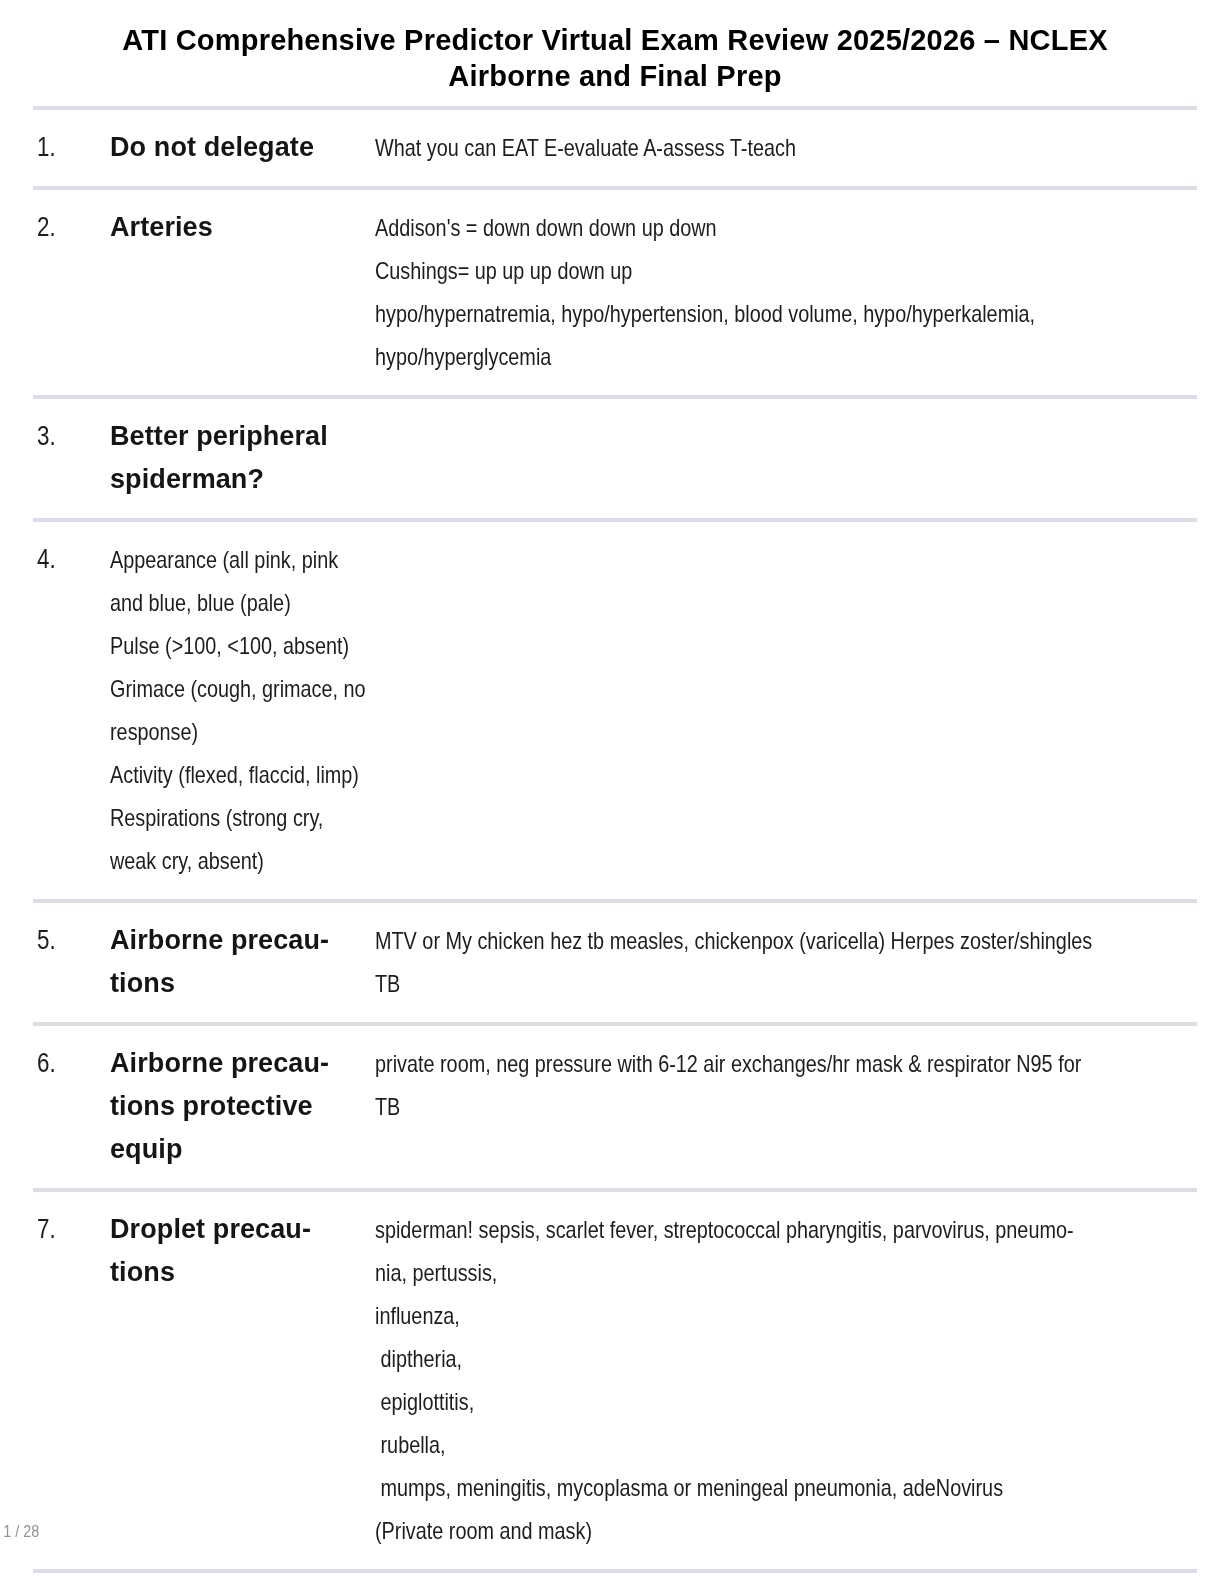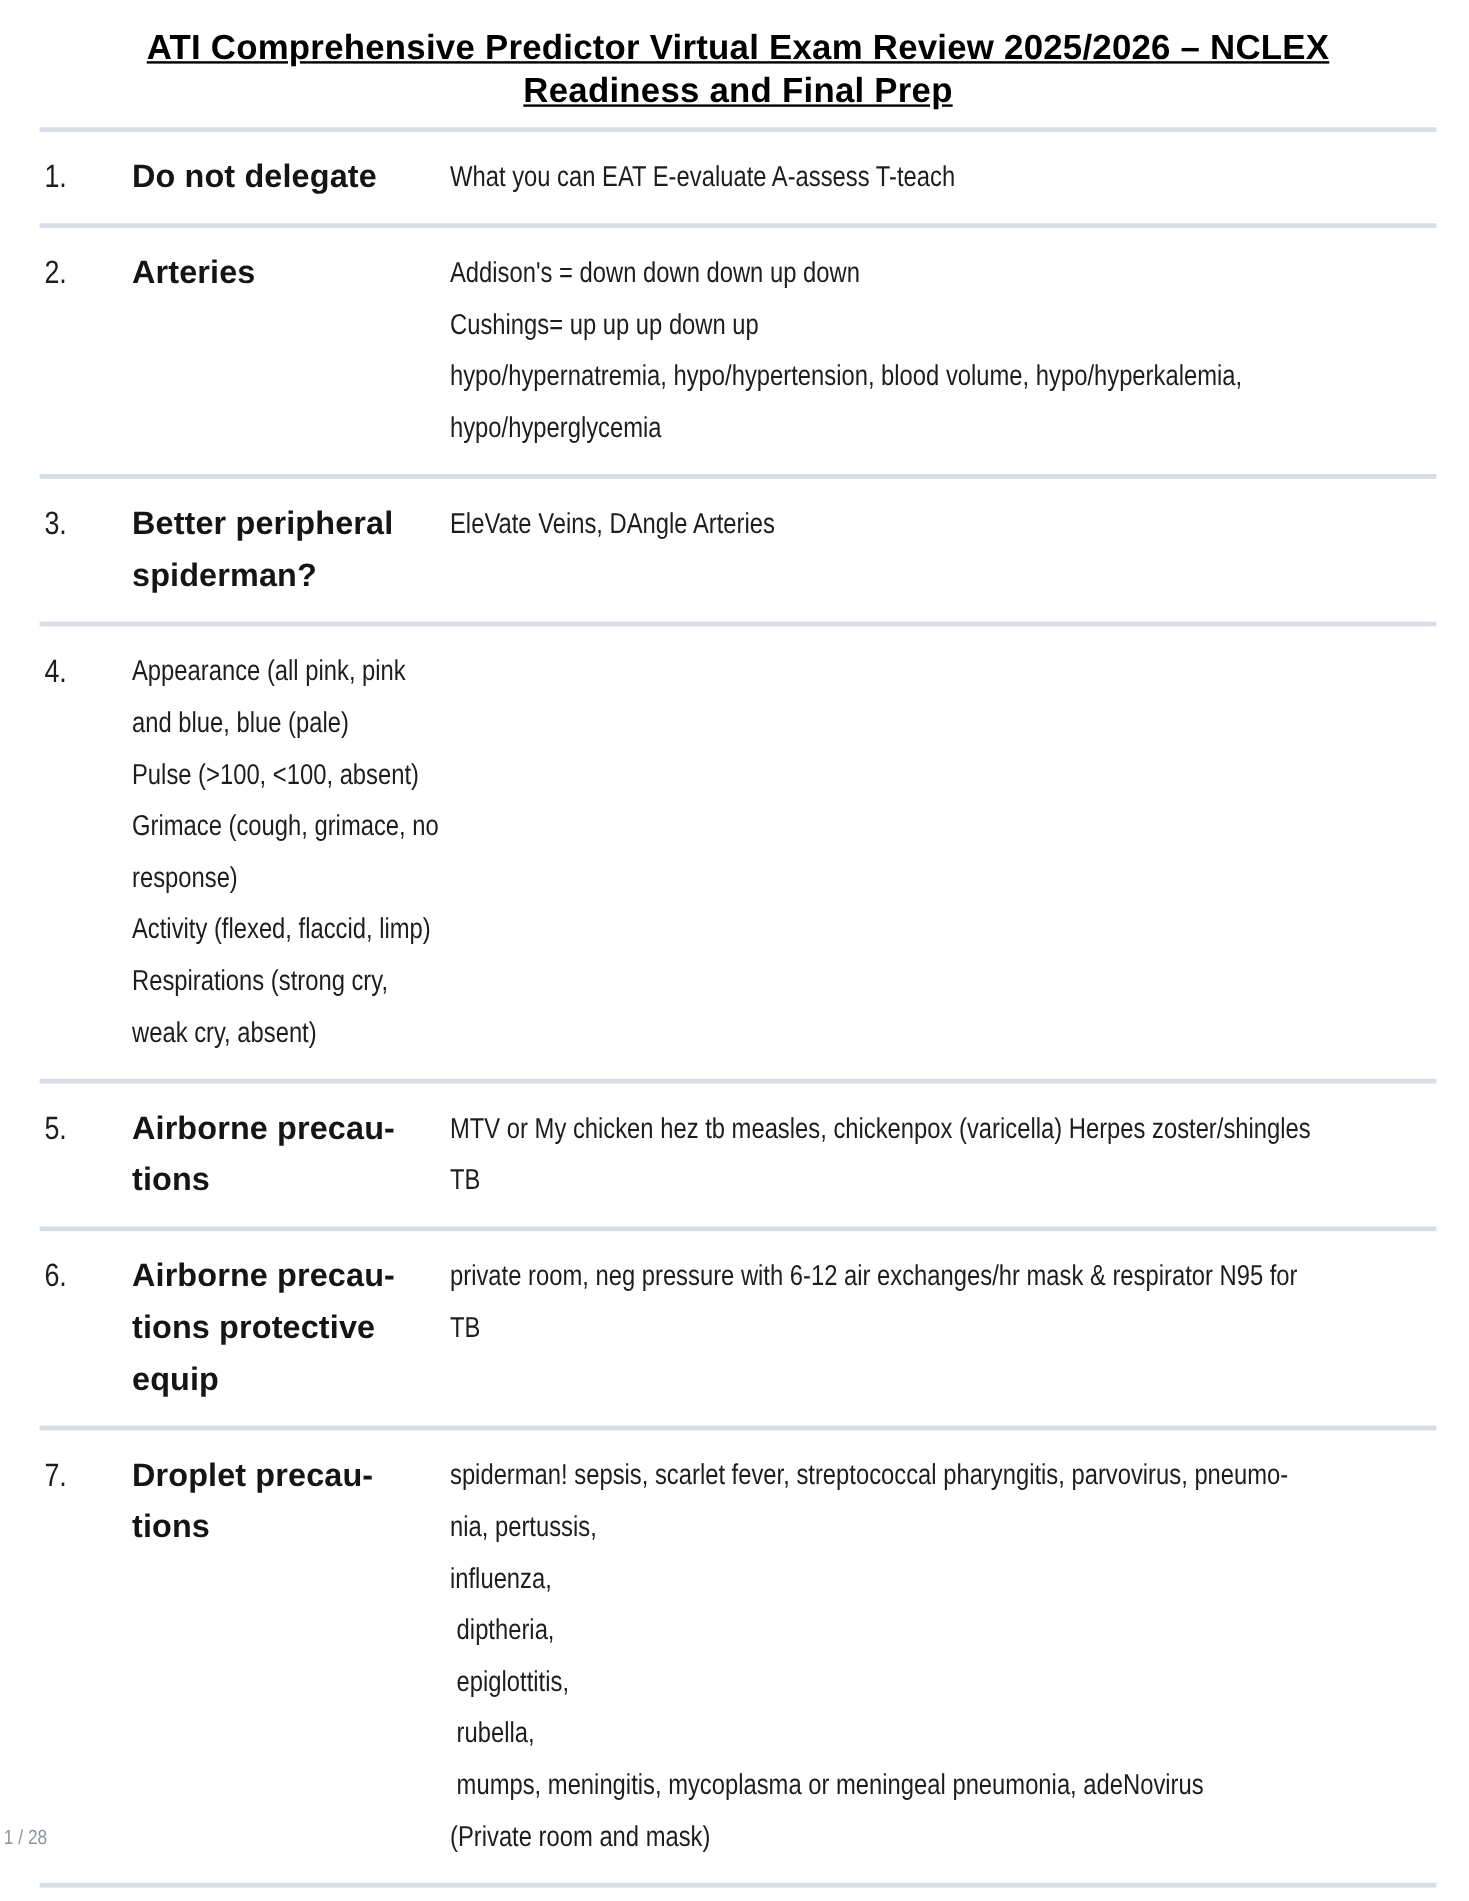--- a/index.html
+++ b/index.html
@@ -21,21 +21,20 @@
     border-bottom: 4px solid #d9dee6;
   }
   h1.title {
     margin: 0;
     text-align: center;
     font-size: 29px;
     line-height: 36px;
     font-weight: bold;
     color: #000000;
     letter-spacing: 0.2px;
-    text-decoration: underline;
   }
   section.row {
     display: grid;
     grid-template-columns: 77px 265px 1fr;
     padding: 16px 0 17px 0;
     border-bottom: 4px solid #d9dee6;
   }
   section.row:last-child { border-bottom: none; }
   .num {
     padding-left: 4px;
@@ -77,21 +76,21 @@
   .footer .squeeze { transform-origin: 50% 50%; transform: scaleX(0.85); }
 </style>
 </head>
 <body>
 
 <div class="page">
   <div class="content">
     <header class="titlebar">
       <h1 class="title">
         <span>ATI Comprehensive Predictor Virtual Exam Review 2025/2026 – NCLEX</span><br>
-        <span>Readiness and Final Prep</span>
+        <span>Airborne and Final Prep</span>
       </h1>
     </header>
     <main id="rows">
   <section class="row">
     <div class="num">
       <span class="squeeze">1.</span>
     </div>
     <div class="term">
             <div class="line">Do not delegate</div>
           </div>
@@ -120,25 +119,20 @@
   </section>
 
   <section class="row">
     <div class="num">
       <span class="squeeze">3.</span>
     </div>
     <div class="term">
             <div class="line">Better peripheral</div>
             <div class="line">spiderman?</div>
           </div>
-    <div class="def">
-      <div class="def-scale">
-              <div class="line">EleVate Veins, DAngle Arteries</div>
-            </div>
-    </div>
   </section>
 
   <section class="row">
     <div class="num">
       <span class="squeeze">4.</span>
     </div>
     <div class="def">
       <div class="def-scale">
               <div class="line">Appearance (all pink, pink and blue, blue (pale)</div>
               <div class="line">Pulse (&gt;100, &lt;100, absent)</div>

